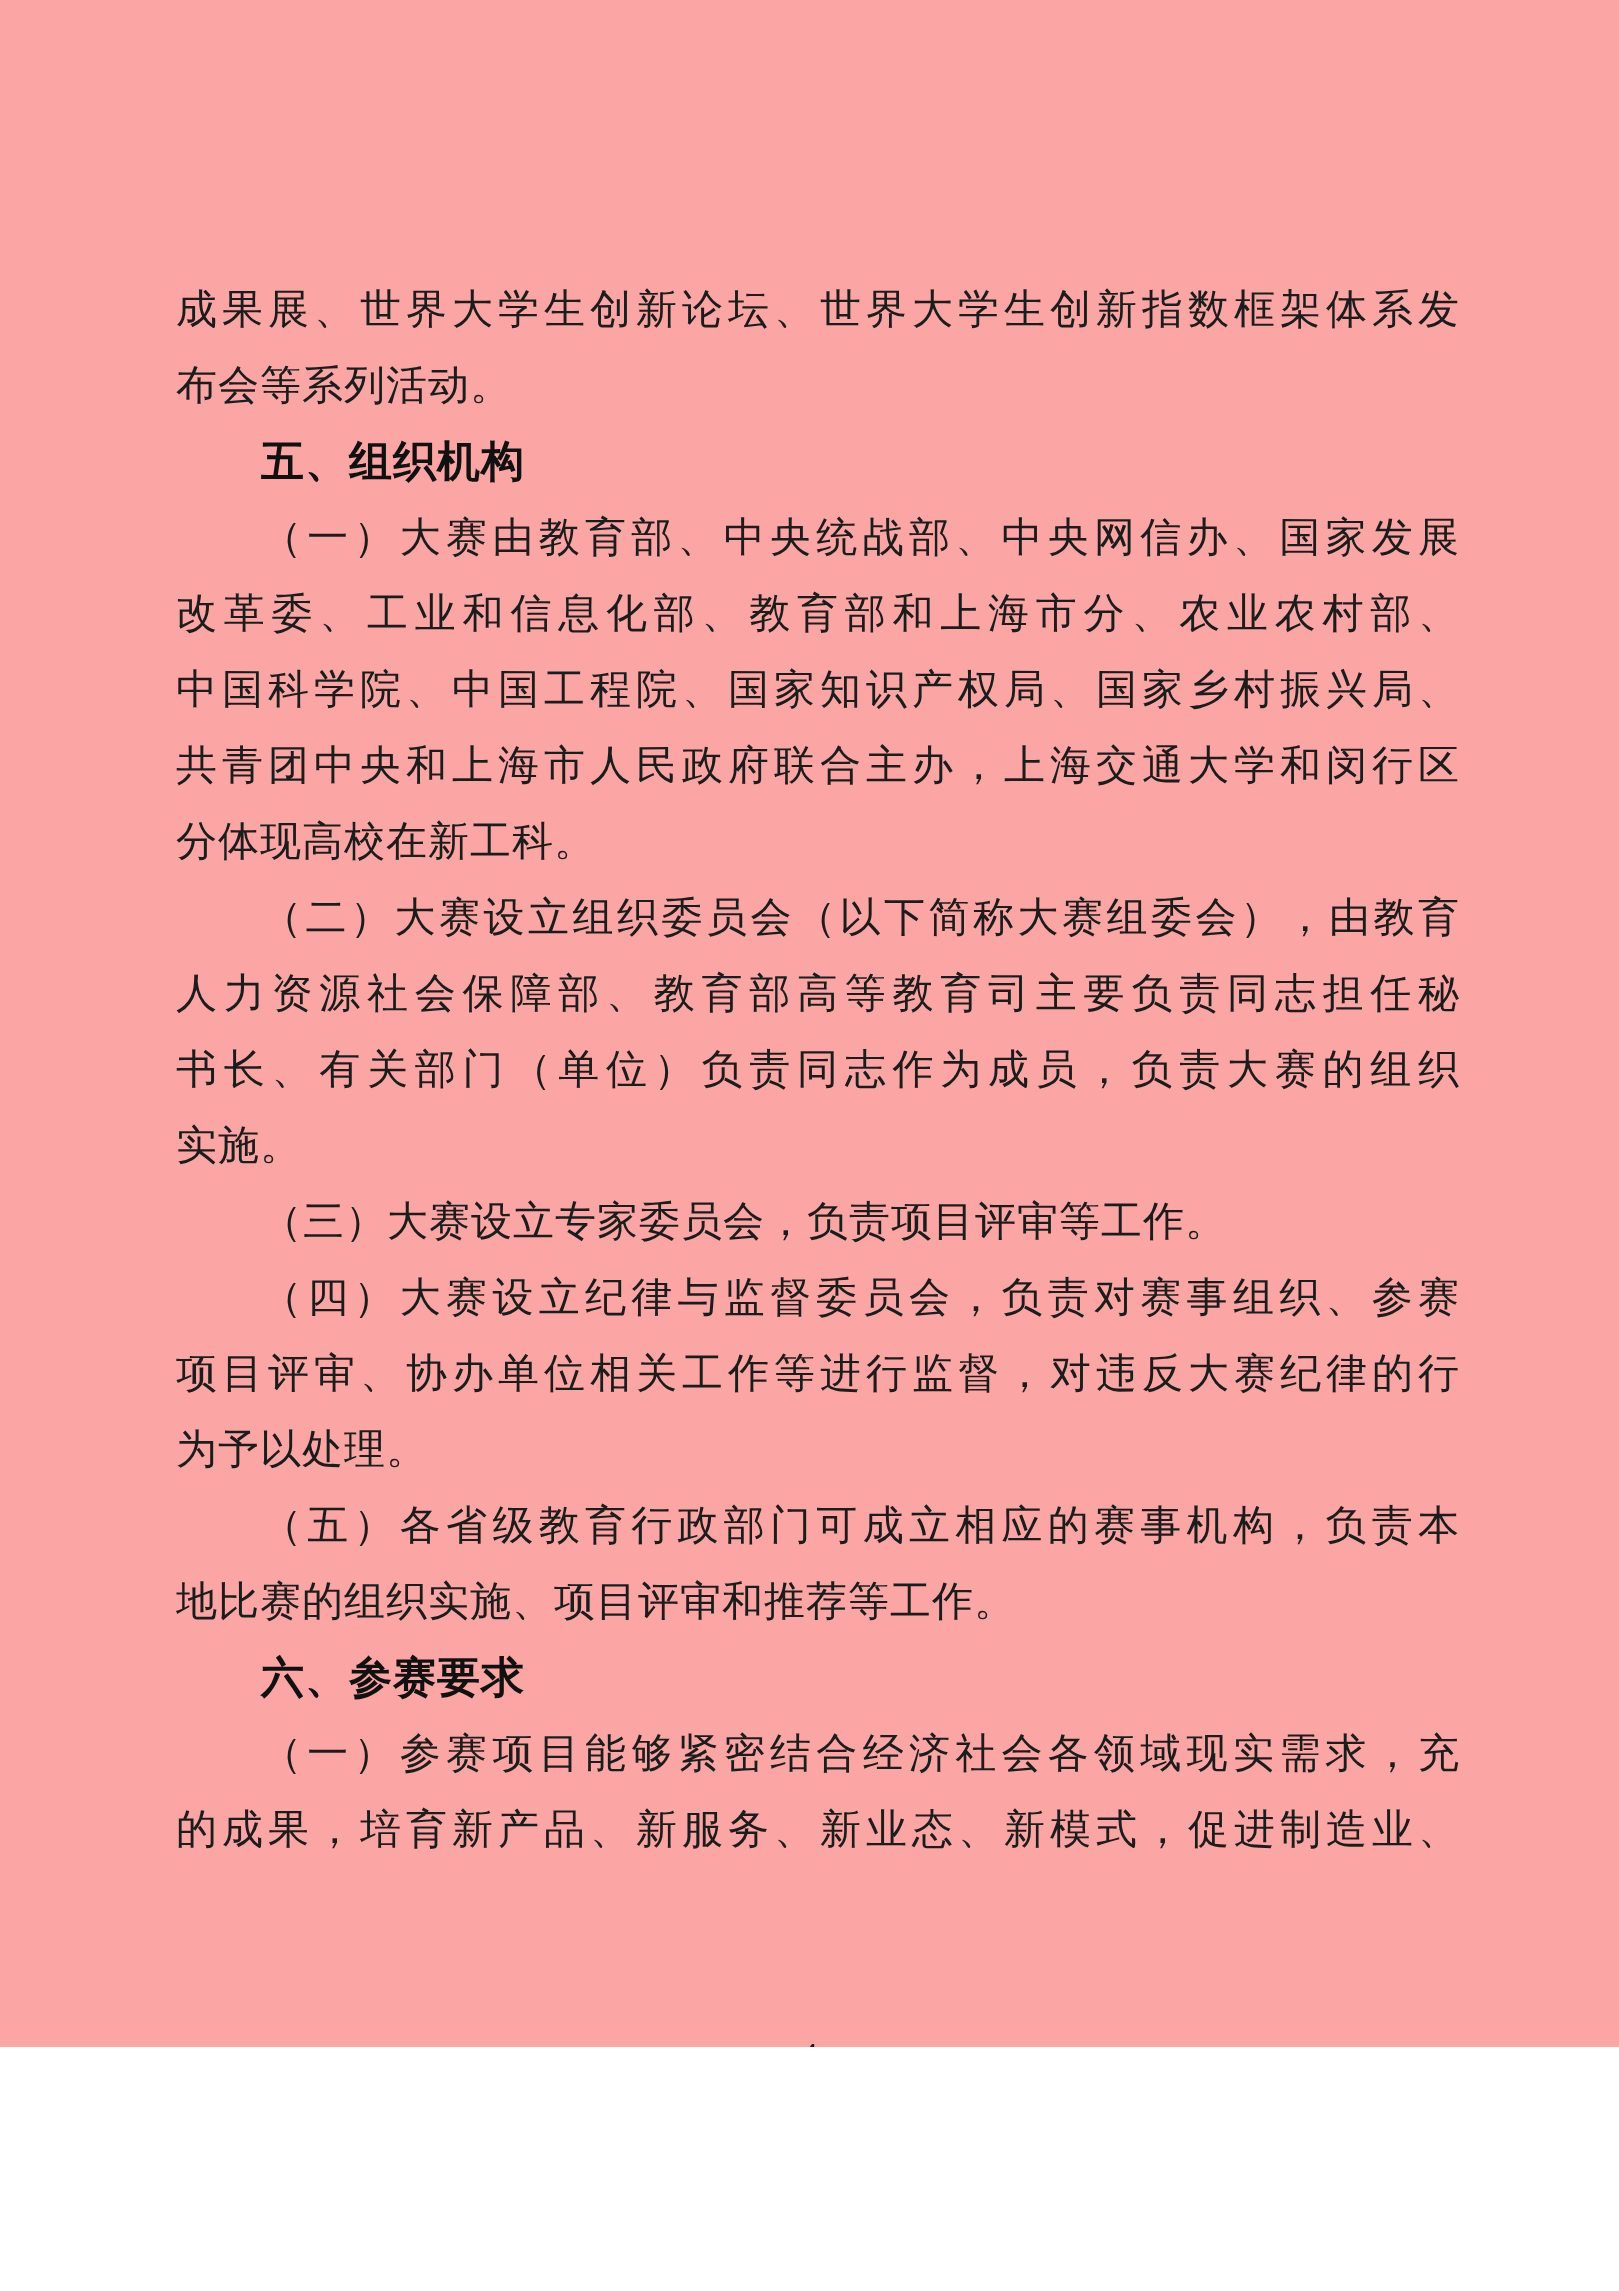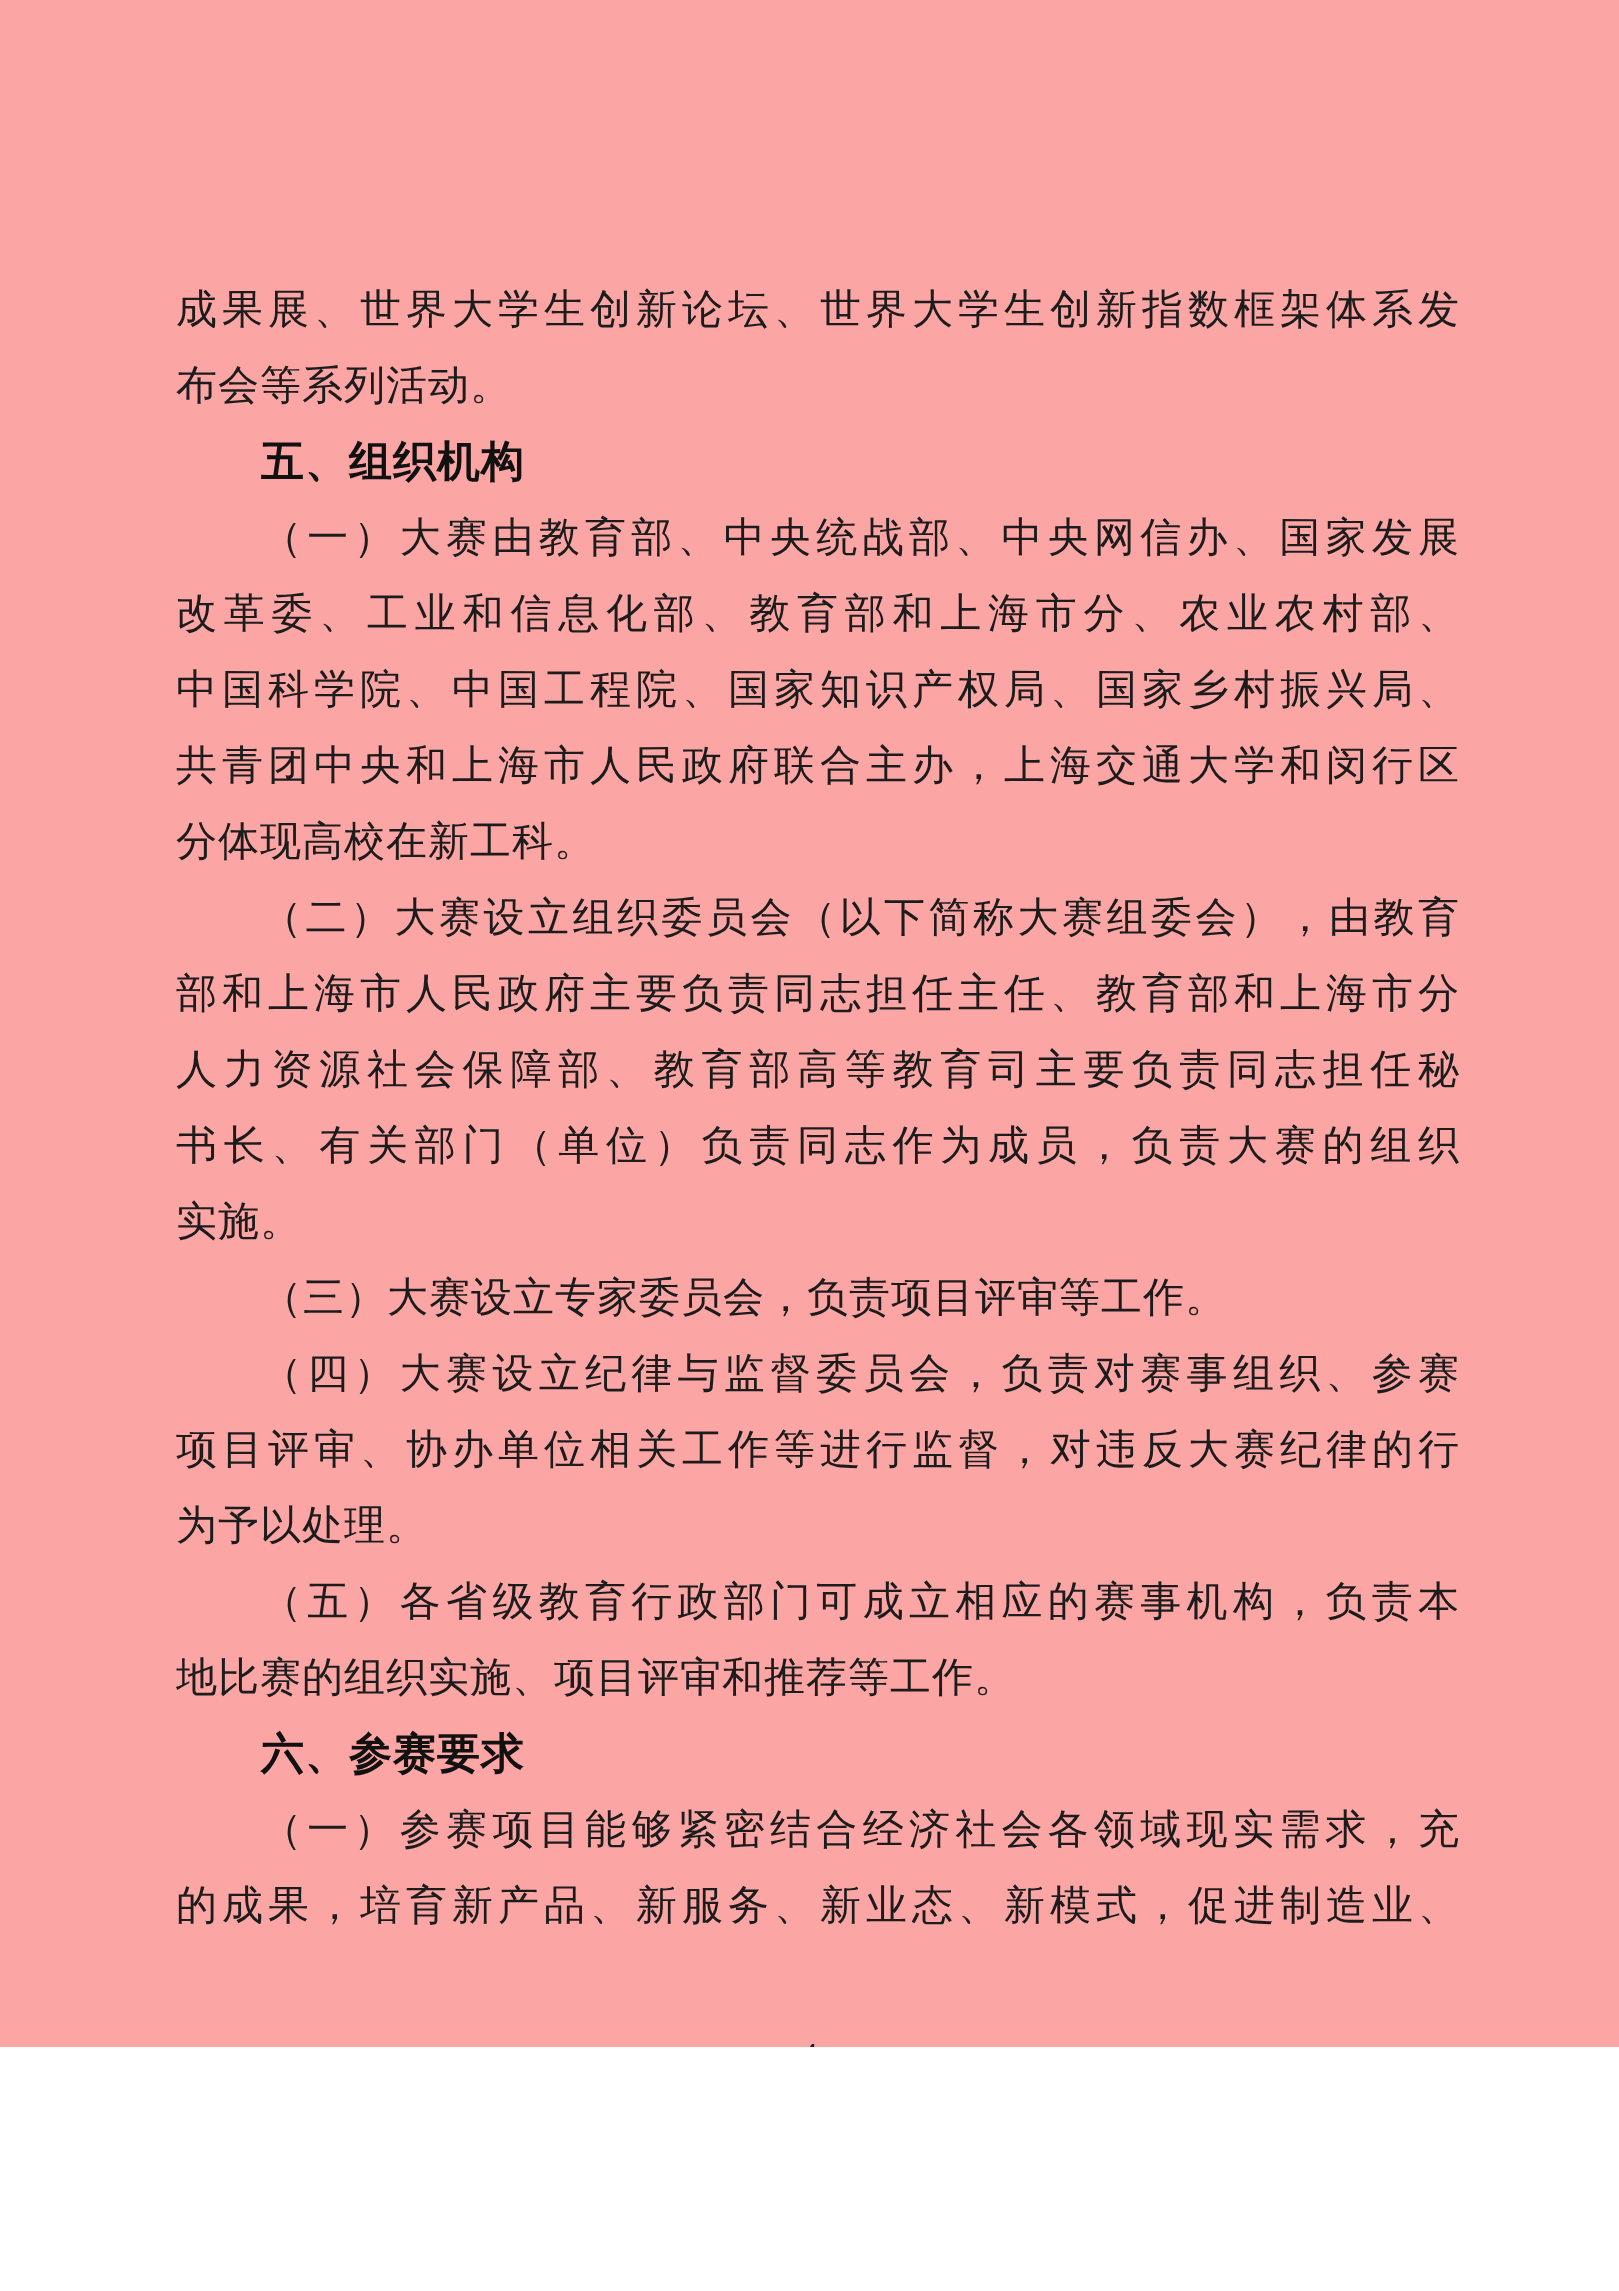--- a/index.html
+++ b/index.html
@@ -73,21 +73,20 @@
   <div class="textblock">
     <div class="line j">成果展、世界大学生创新论坛、世界大学生创新指数框架体系发</div>
     <div class="line l">布会等系列活动。</div>
     <div class="line h">五、组织机构</div>
     <div class="line j i">（一）大赛由教育部、中央统战部、中央网信办、国家发展</div>
     <div class="line j">改革委、工业和信息化部、教育部和上海市分、农业农村部、</div>
     <div class="line j">中国科学院、中国工程院、国家知识产权局、国家乡村振兴局、</div>
     <div class="line j">共青团中央和上海市人民政府联合主办，上海交通大学和闵行区</div>
     <div class="line l">分体现高校在新工科。</div>
     <div class="line j i">（二）大赛设立组织委员会（以下简称大赛组委会），由教育</div>
-    <div class="line j">部和上海市人民政府主要负责同志担任主任、教育部和上海市分</div>
     <div class="line j">人力资源社会保障部、教育部高等教育司主要负责同志担任秘</div>
     <div class="line j">书长、有关部门（单位）负责同志作为成员，负责大赛的组织</div>
     <div class="line l">实施。</div>
     <div class="line l i">（三）大赛设立专家委员会，负责项目评审等工作。</div>
     <div class="line j i">（四）大赛设立纪律与监督委员会，负责对赛事组织、参赛</div>
     <div class="line j">项目评审、协办单位相关工作等进行监督，对违反大赛纪律的行</div>
     <div class="line l">为予以处理。</div>
     <div class="line j i">（五）各省级教育行政部门可成立相应的赛事机构，负责本</div>
     <div class="line l">地比赛的组织实施、项目评审和推荐等工作。</div>
     <div class="line h">六、参赛要求</div>

